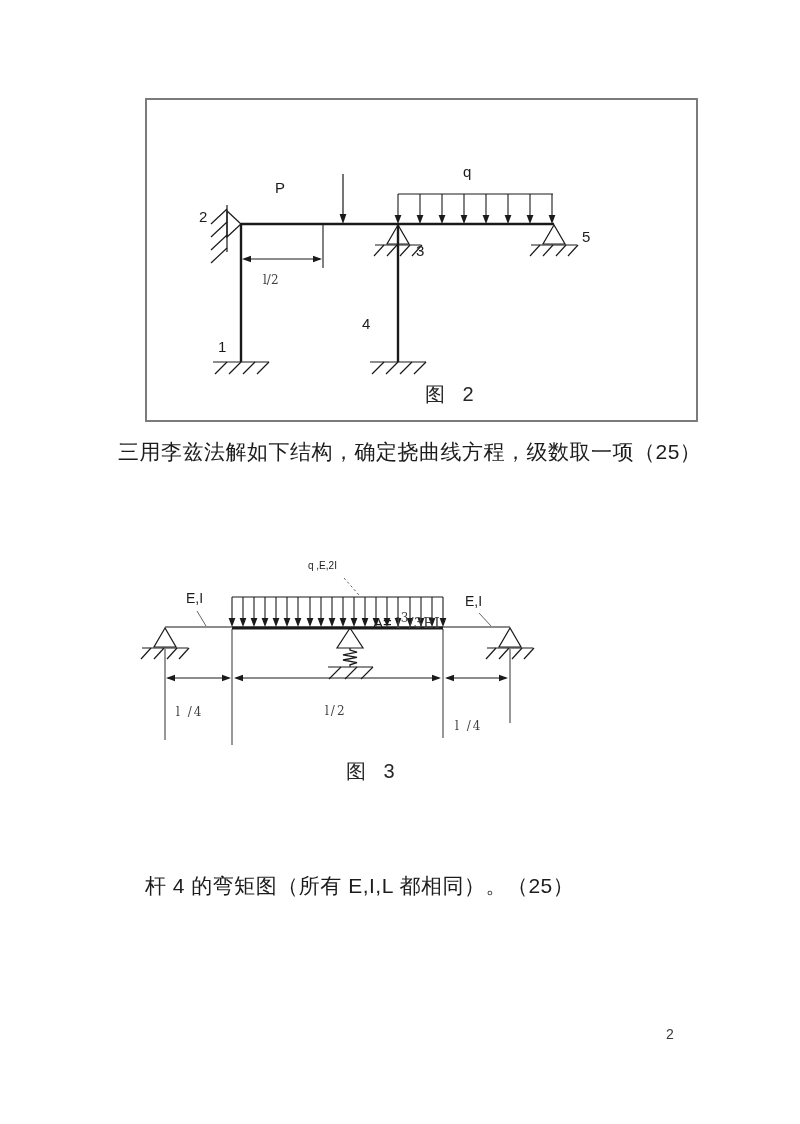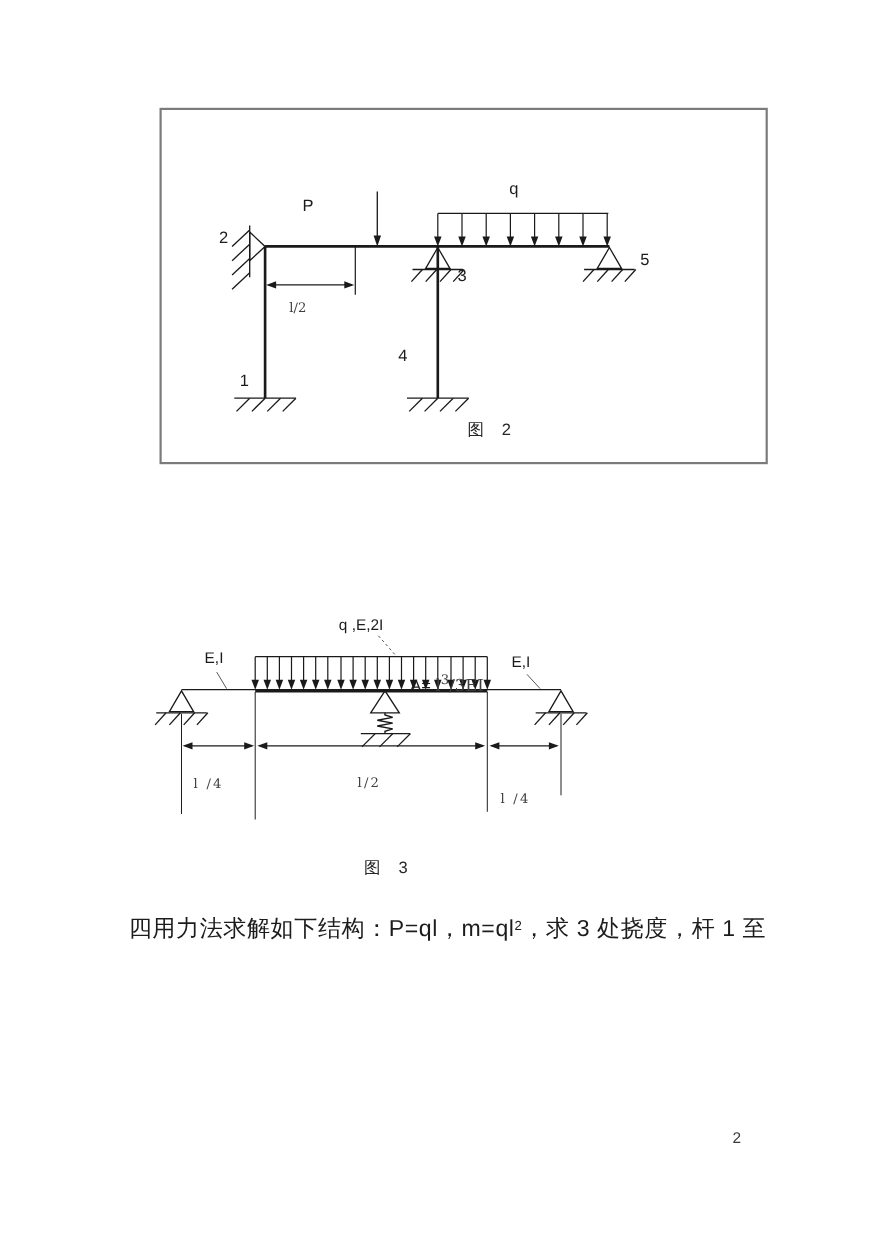--- a/index.html
+++ b/index.html
@@ -2,21 +2,21 @@
 <html><head>
 <meta charset="utf-8">
 <style>
   html,body{margin:0;padding:0;background:#ffffff;}
   #page{position:relative;width:800px;height:1124px;background:#ffffff;overflow:hidden;
         font-family:"Liberation Sans",sans-serif;color:#1f1f1f;}
   .abs{position:absolute;white-space:nowrap;}
   .cjk{font-size:21px;letter-spacing:0.5px;color:#1c1c1c;}
   .figlabel{font-size:15px;color:#1c1c1c;}
   .dimtext{font-family:"DejaVu Serif",serif;font-size:12px;color:#3f3f3f;letter-spacing:2px;}
-  .caption{font-size:15px;color:#262626;letter-spacing:6px;}
+  .caption{font-size:20px;color:#262626;letter-spacing:6px;}
   .supnum{font-size:12px;vertical-align:6px;}
   .mono-gray{font-family:"DejaVu Serif",serif;color:#3f3f3f;}
   #figbox2{position:absolute;left:145px;top:98px;width:553px;height:324px;
            border:2px solid #7b7b7b;box-sizing:border-box;background:#fff;}
   #fig3wrap{position:absolute;left:130px;top:555px;width:420px;height:215px;}
   svg{display:block;}
   .pageno{font-size:14px;color:#3a3a3a;}
 </style>
 </head>
 <body>
@@ -98,20 +98,21 @@
   <span class="abs figlabel" style="left:275px;top:179px;">P</span>
   <span class="abs figlabel" style="left:463px;top:163px;">q</span>
   <span class="abs figlabel" style="left:199px;top:208px;">2</span>
   <span class="abs figlabel" style="left:218px;top:338px;">1</span>
   <span class="abs figlabel" style="left:416px;top:242px;">3</span>
   <span class="abs figlabel" style="left:362px;top:315px;">4</span>
   <span class="abs figlabel" style="left:582px;top:228px;">5</span>
   <span class="abs dimtext" style="left:263px;top:273px;letter-spacing:0;">l/2</span>
   <span class="abs caption" style="left:425px;top:381px;">图 2</span>
 
+  <div class="abs cjk" style="left:118px;top:438px;">三用李兹法解如下结构，确定挠曲线方程，级数取一项（25）</div>
 
   <div id="fig3wrap">
     <svg width="420" height="215" viewBox="0 0 420 215">
 
       <line x1="214" y1="23" x2="229" y2="40" stroke="#555" stroke-width="0.9" stroke-dasharray="2.5,2.5"></line>
       <line x1="67" y1="56" x2="76" y2="71" stroke="#555" stroke-width="0.9"></line>
       <line x1="349" y1="58" x2="361" y2="71" stroke="#555" stroke-width="0.9"></line>
 
       <line x1="102" y1="42" x2="313" y2="42" stroke="#1a1a1a" stroke-width="1.1"></line>
       <use href="#arrD30" x="102" y="72"></use>
@@ -160,26 +161,26 @@
         <use href="#ahR" x="101" y="123"></use>
       <line x1="106" y1="123" x2="309" y2="123" stroke="#1a1a1a" stroke-width="1.1"></line>
       <use href="#ahL" x="104" y="123"></use>
         <use href="#ahR" x="311" y="123"></use>
       <line x1="317" y1="123" x2="376" y2="123" stroke="#1a1a1a" stroke-width="1.1"></line>
       <use href="#ahL" x="315" y="123"></use>
         <use href="#ahR" x="378" y="123"></use>
     </svg>
   </div>
 
-  <span class="abs figlabel" style="left:308px;top:560px;font-size:14px;">q ,E,2I</span>
+  <span class="abs figlabel" style="left:308px;top:560px;font-size:10px;">q ,E,2I</span>
   <span class="abs figlabel" style="left:186px;top:590px;font-size:14px;">E,I</span>
   <span class="abs figlabel" style="left:465px;top:593px;font-size:14px;">E,I</span>
   <span class="abs figlabel" style="left:373px;top:611px;"><span>A= </span><span class="mono-gray">l</span><sup class="mono-gray supnum">3</sup><span class="mono-gray">/3EI</span></span>
   <span class="abs dimtext" style="left:176px;top:705px;">l /4</span>
   <span class="abs dimtext" style="left:325px;top:704px;">l/2</span>
   <span class="abs dimtext" style="left:455px;top:719px;">l /4</span>
-  <span class="abs caption" style="left:331px;top:758px;margin-top:22px;">图 3</span>
+  <span class="abs caption" style="left:346px;top:758px;">图 3</span>
 
-  <div class="abs cjk" style="left:117px;top:830px;"><span>四用力法求解如下结构：P=ql，m=ql</span><sup class="supnum">2</sup><span>，求 3 处挠度，杆 1 至</span></div>
+  <div class="abs cjk" style="left:145px;top:872px;">杆 4 的弯矩图（所有 E,I,L 都相同）。（25）</div>
 
   <span class="abs pageno" style="left:666px;top:1026px;">2</span>
 
 </div>
 
 </body></html>

